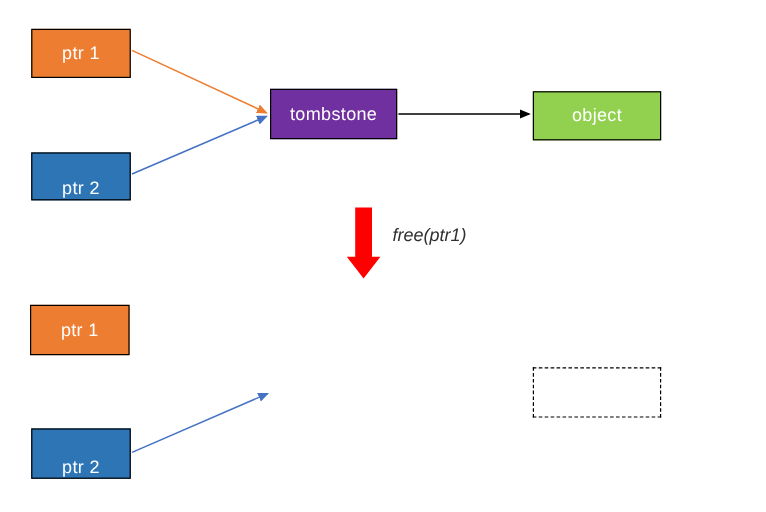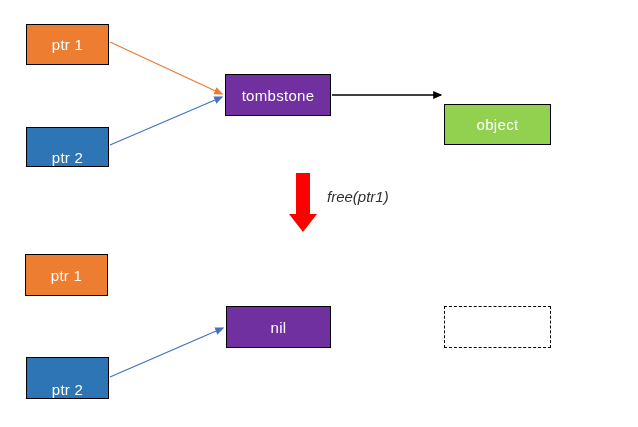--- a/index.html
+++ b/index.html
@@ -15,21 +15,21 @@
     display:flex;align-items:center;justify-content:center;
     box-sizing:border-box;
     border:1.5px solid var(--border,#000);
     color:#fff;
     font-size:15px;
     letter-spacing:.3px;
   }
   .box-orange{background:var(--orange);}
   .box-blue{background:var(--blue);align-items:flex-end;}
   .box-purple{background:var(--purple);}
-  .box-green{background:var(--green);margin-top:28px;}
+  .box-green{background:var(--green);}
   .box-dashed{
     background:#fff;
     border:1.5px dashed var(--border,#000);
   }
   #b-ptr1-top   {left:26px; top:24px;  width:83px; height:41px;}
   #b-ptr2-top   {left:26px; top:127px; width:83px; height:40px;}
   #b-tombstone  {left:225px;top:74px;  width:106px;height:42px;}
   #b-object     {left:444px;top:76px;  width:107px;height:41px;}
   #b-ptr1-bot   {left:25px; top:254px; width:83px; height:42px;}
   #b-ptr2-bot   {left:26px; top:357px; width:83px; height:42px;}
@@ -93,21 +93,18 @@
   <div id="free-label">free(ptr1)</div>
 
   <div class="box box-orange" id="b-ptr1-bot">
     <span>ptr 1</span>
   </div>
 
   <div class="box box-blue" id="b-ptr2-bot">
     <span>ptr 2</span>
   </div>
 
-  <div class="box box-purple" id="b-nil">
-    <span>nil</span>
-  </div>
 
   <div class="box box-dashed" id="b-empty">
     <span></span>
   </div>
 
 </div>
 
 </body></html>

